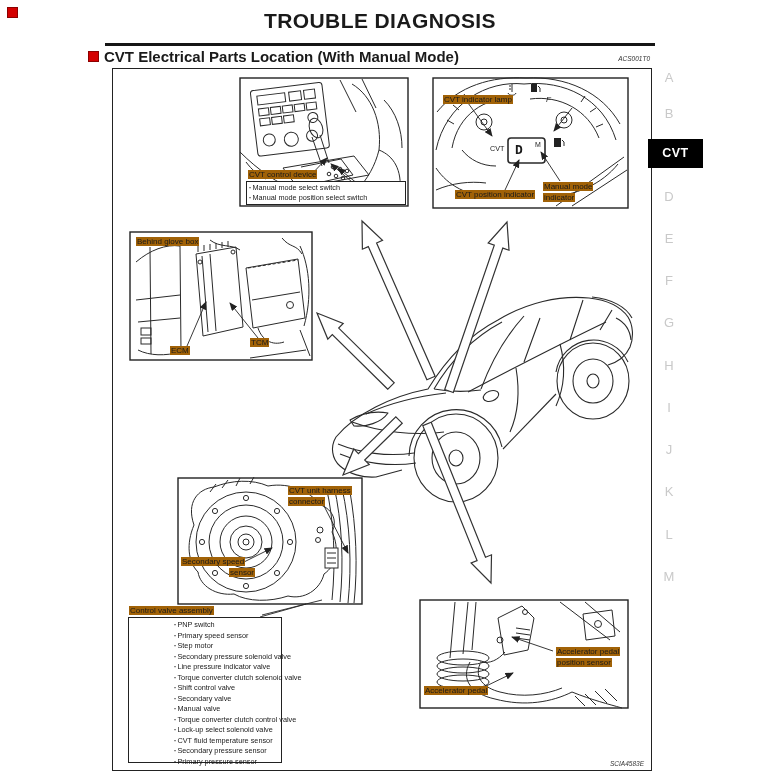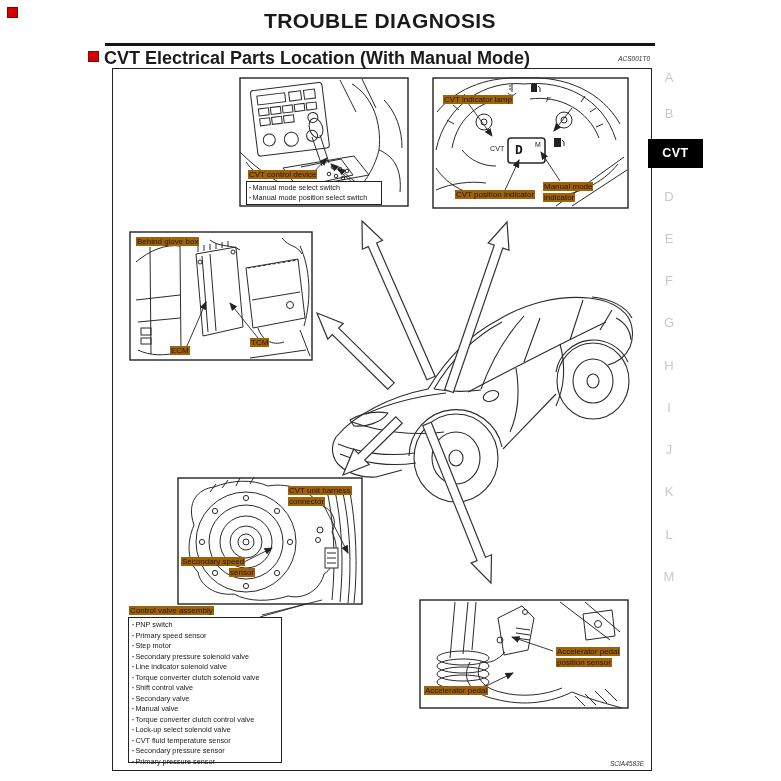--- a/index.html
+++ b/index.html
@@ -1,39 +1,39 @@
 <!DOCTYPE html>
 <html><head>
 <meta charset="utf-8">
 <style>
   * { box-sizing: border-box; margin: 0; padding: 0; }
   html,body { width: 781px; height: 781px; background:#ffffff; overflow:hidden; }
   body { position: relative; font-family: "Liberation Sans", sans-serif; color:#1a1a1a; }
   .abs { position:absolute; }
   .page-title { left:105px; top:9px; width:550px; text-align:center; font-size:21px; font-weight:bold; letter-spacing:.4px; z-index:5; }
   .rule { left:105px; top:43px; width:550px; height:3px; background:#151515; z-index:5; }
-  .section-heading { left:104px; top:48px; font-size:18px; font-weight:bold; z-index:5; white-space:nowrap; }
+  .section-heading { left:104px; top:48px; font-size:15px; font-weight:bold; z-index:5; white-space:nowrap; }
   .redsq { width:11px; height:11px; background:#d40000; border:1px solid #8c0000; z-index:6; }
   .code { font-size:6.5px; font-style:italic; color:#333; z-index:6; }
   .code-top { left:578px; top:55px; width:72px; text-align:right; }
   .code-bottom { left:556px; top:760px; width:88px; text-align:right; }
   .main-border { left:112px; top:68px; width:540px; height:703px; border:1.6px solid #222; z-index:1; }
   svg.art { position:absolute; left:0; top:0; z-index:2; }
   .lbl { position:absolute; font-size:8px; line-height:9px; background:#a16207; padding:0 1px; white-space:nowrap; z-index:4; color:#1a1a1a; }
   .lbl.sm { font-size:7.2px; }
   .lbl.nobg { background:transparent; }
   .display-d { position:absolute; left:515px; top:142px; font-family:"DejaVu Sans Mono", monospace; font-size:13px; font-weight:bold; z-index:4; background:transparent; }
   .mode-m { position:absolute; left:535px; top:141px; font-size:7px; z-index:4; }
   .fuel-f { position:absolute; left:546px; top:95px; font-size:8px; font-style:italic; z-index:4; }
   .bullet-box { position:absolute; border:1.2px solid #222; background:#fff; z-index:3; }
-  .console-box { left:246px; top:181px; width:136px; height:24px; padding:1px 0 0 2px; }
+  .console-box { left:246px; top:181px; width:160px; height:24px; padding:1px 0 0 2px; }
   .valve-box { left:128px; top:617px; width:154px; height:146px; padding:2px 0 0 3px; }
   .b-item { font-size:7.3px; line-height:10.2px; white-space:nowrap; }
   .b-item::before { content:"·"; font-weight:bold; margin-right:1px; }
-  .c-item { font-size:7.3px; line-height:10.5px; white-space:nowrap; }
+  .c-item { font-size:7.3px; line-height:10.5px; white-space:nowrap;margin-left:42px; }
   .c-item::before { content:"·"; font-weight:bold; margin-right:1px; }
   .tab-letter { position:absolute; left:656px; width:26px; text-align:center; font-size:13px; color:#c9c9c9; z-index:5; }
   .tab-active { position:absolute; left:648px; top:139px; width:55px; height:29px; background:#000; color:#fff; font-weight:bold; font-size:12.5px; line-height:29px; text-align:center; letter-spacing:.5px; z-index:5; }
 </style>
 </head>
 <body>
 
 <div class="abs redsq" style="left:7px; top:7px;"></div>
 <div class="abs page-title">TROUBLE DIAGNOSIS</div>
 <div class="abs rule"></div>
@@ -271,21 +271,21 @@
 <div class="lbl" style="left:288px; top:497px;">connector</div>
 <div class="lbl" style="left:181px; top:557px;text-align:center;">Secondary speed</div>
 <div class="lbl" style="left:181px; top:568px;margin-left:48px;">sensor</div>
 
 <div class="lbl" style="left:129px; top:606px;">Control valve assembly</div>
 <div class="bullet-box valve-box">
   <div class="c-item">PNP switch</div>
   <div class="c-item">Primary speed sensor</div>
   <div class="c-item">Step motor</div>
   <div class="c-item">Secondary pressure solenoid valve</div>
-  <div class="c-item">Line indicator solenoid valve</div>
+  <div class="c-item">Line pressure indicator valve</div>
   <div class="c-item">Torque converter clutch solenoid valve</div>
   <div class="c-item">Shift control valve</div>
   <div class="c-item">Secondary valve</div>
   <div class="c-item">Manual valve</div>
   <div class="c-item">Torque converter clutch control valve</div>
   <div class="c-item">Lock-up select solenoid valve</div>
   <div class="c-item">CVT fluid temperature sensor</div>
   <div class="c-item">Secondary pressure sensor</div>
   <div class="c-item">Primary pressure sensor</div>
 </div>

